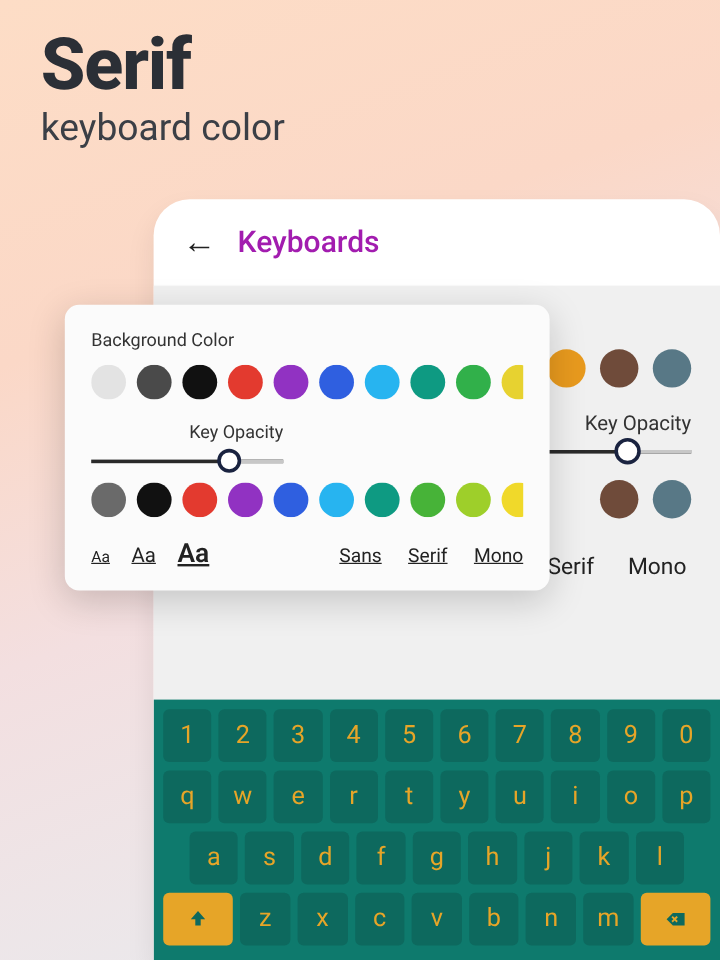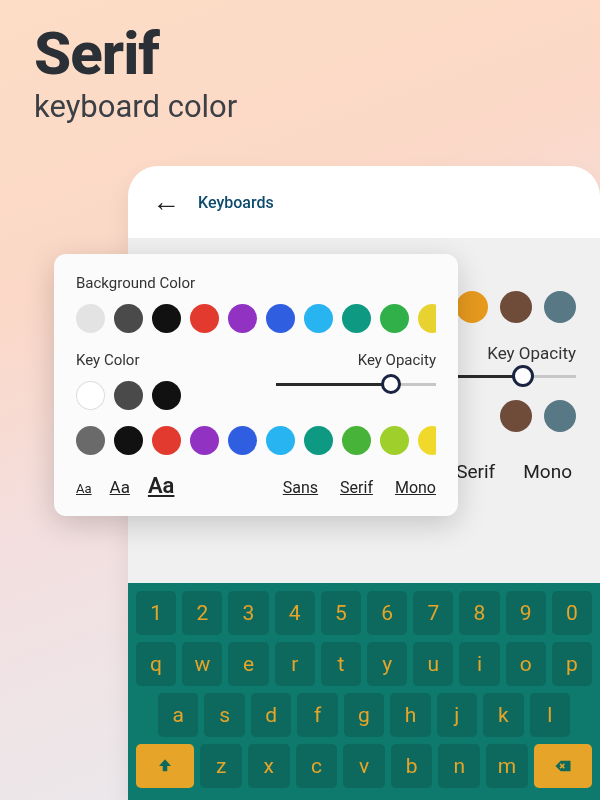--- a/index.html
+++ b/index.html
@@ -21,21 +21,21 @@
     width: 472px; height: 634px;
     background: #fff;
     border-radius: 30px 30px 0 0;
     box-shadow: 0 12px 24px rgba(0,0,0,.08);
     overflow: hidden;
   }
   .phone-header {
     height: 72px; display: flex; align-items: center; gap: 18px; padding: 0 24px;
   }
   .back-arrow { font-size: 28px; color: #222; line-height: 1; cursor: pointer; }
-  .phone-title { font-size: 16px; font-weight: 500; color: #0c4a6e; }
+  .phone-title { font-size: 25px; font-weight: 500; color: #a21caf; }
 
   .phone-body { background: #f0f0f0; height: 462px; padding-top: 18px; }
 
   .section-label { font-size: 18px; color: #333; padding: 0 26px 14px; }
 
   .swatch-row-right {
     display: flex; justify-content: flex-end; gap: 12px;
     padding: 0 24px 20px;
   }
   .swatch-row-right.shift2 { padding-right: 24px; }
@@ -224,28 +224,20 @@
         <div class="swatch" style="background: rgb(227, 58, 47);"></div>
         <div class="swatch" style="background: rgb(145, 50, 194);"></div>
         <div class="swatch" style="background: rgb(47, 95, 224);"></div>
         <div class="swatch" style="background: rgb(39, 180, 240);"></div>
         <div class="swatch" style="background: rgb(14, 154, 130);"></div>
         <div class="swatch" style="background: rgb(49, 176, 74);"></div>
         <div class="swatch" style="background: rgb(231, 210, 48);"></div>
       </div>
 
     <div class="row2">
-      <div class="left">
-        <div class="plabel">Key Color</div>
-        <div class="swatches" id="popup-key">
-            <div class="swatch" style="background: rgb(255, 255, 255); box-shadow: rgb(221, 221, 221) 0px 0px 0px 1px inset;"></div>
-            <div class="swatch" style="background: rgb(74, 74, 74);"></div>
-            <div class="swatch" style="background: rgb(17, 17, 17);"></div>
-          </div>
-      </div>
       <div class="right">
         <div class="plabel">Key Opacity</div>
         <div class="mini-slider">
           <div class="faded"></div>
           <div class="slider-thumb" id="popup-slider-thumb" style="left: 72%;"></div>
         </div>
       </div>
     </div>
 
     <div class="swatches" id="popup-text">

